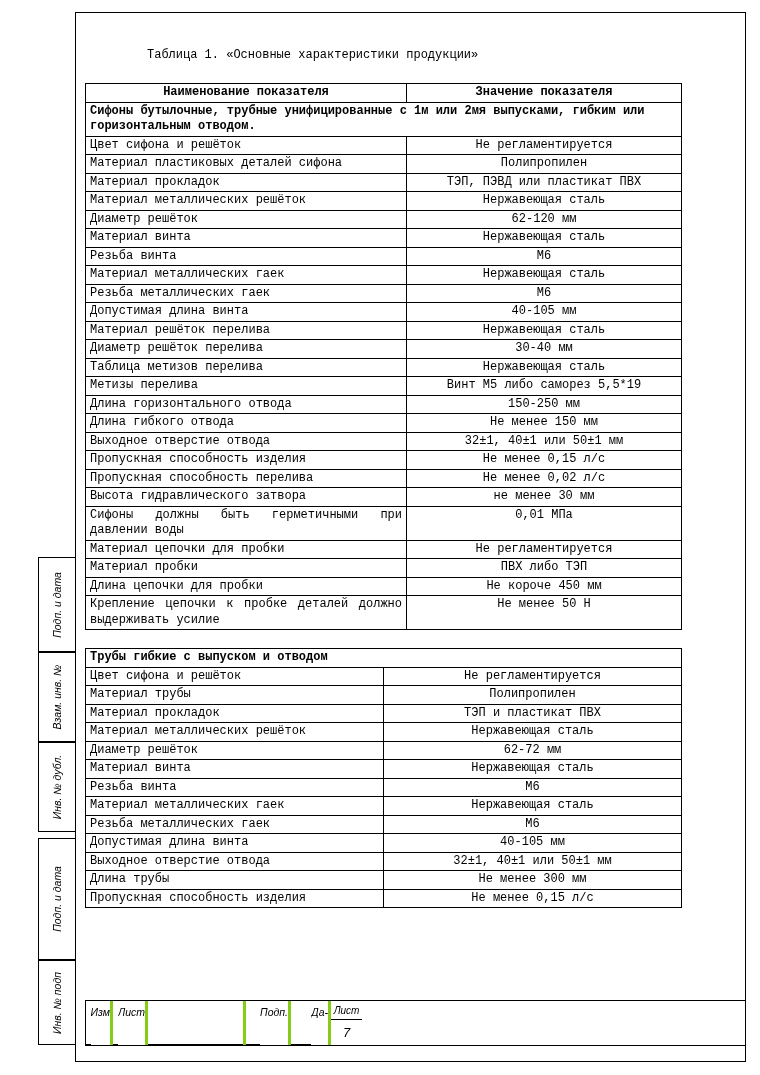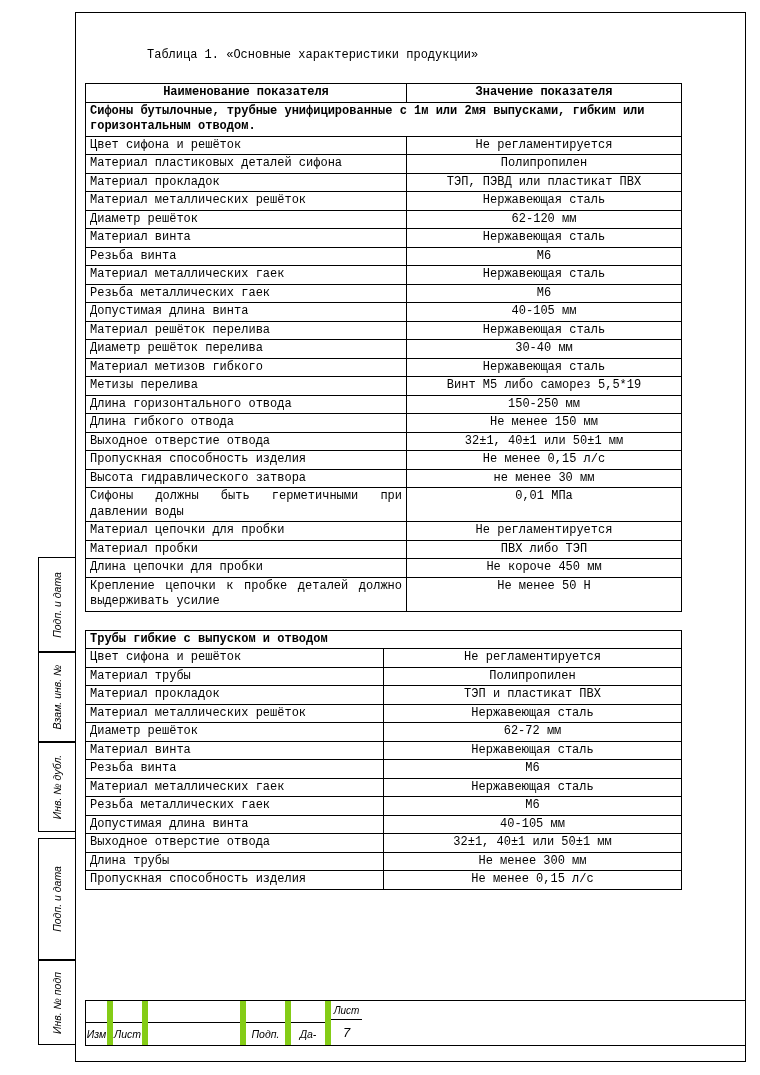--- a/index.html
+++ b/index.html
@@ -54,21 +54,21 @@
   td.sec-title.left { text-align: left; }
   td.sec-title.center { }
   .table-gap { height: 18px; }
 
   
   .titleblock {
     position: absolute; left: 85px; top: 1000px; width: 661px; height: 46px;
     display: flex; border: 1.6px solid #000; background: #fff;
   }
   .tb-left { display: flex; }
-  .tb-col { display: flex; flex-direction: column; border-right: 6px solid #84cc16; }
+  .tb-col { display: flex; border-right: 3px solid #84cc16; }
   .tb-cell-top { flex: 1; border-bottom: 1px solid #000; }
   .tb-cell-bot {
     height: 22px; display: flex; align-items: center; justify-content: center;
     font-family: "Liberation Sans", sans-serif; font-style: italic; font-size: 10.5px;
     overflow: hidden;
   }
   .tb-doc {
     flex: 1; display: flex; align-items: center; justify-content: center;
     border-right: 1px solid #000;
   }
@@ -150,21 +150,21 @@
           </tr>
           <tr>
             <td class="name">Материал решёток перелива</td>
             <td class="value">Нержавеющая сталь</td>
           </tr>
           <tr>
             <td class="name">Диаметр решёток перелива</td>
             <td class="value">30-40 мм</td>
           </tr>
           <tr>
-            <td class="name">Материал метизов гибкого</td>
+            <td class="name">Таблица метизов перелива</td>
             <td class="value">Нержавеющая сталь</td>
           </tr>
           <tr>
             <td class="name">Метизы перелива</td>
             <td class="value">Винт М5 либо саморез 5,5*19</td>
           </tr>
           <tr>
             <td class="name">Длина горизонтального отвода</td>
             <td class="value">150-250 мм</td>
           </tr>
@@ -172,20 +172,24 @@
             <td class="name">Длина гибкого отвода</td>
             <td class="value">Не менее 150 мм</td>
           </tr>
           <tr>
             <td class="name">Выходное отверстие отвода</td>
             <td class="value">32±1, 40±1 или 50±1 мм</td>
           </tr>
           <tr>
             <td class="name">Пропускная способность изделия</td>
             <td class="value">Не менее 0,15 л/с</td>
+          </tr>
+          <tr>
+            <td class="name">Пропускная способность перелива</td>
+            <td class="value">Не менее 0,02 л/с</td>
           </tr>
           <tr>
             <td class="name">Высота гидравлического затвора</td>
             <td class="value">не менее 30 мм</td>
           </tr>
           <tr>
             <td class="name">Сифоны должны быть герметичными при давлении воды</td>
             <td class="value">0,01 МПа</td>
           </tr>
           <tr>

